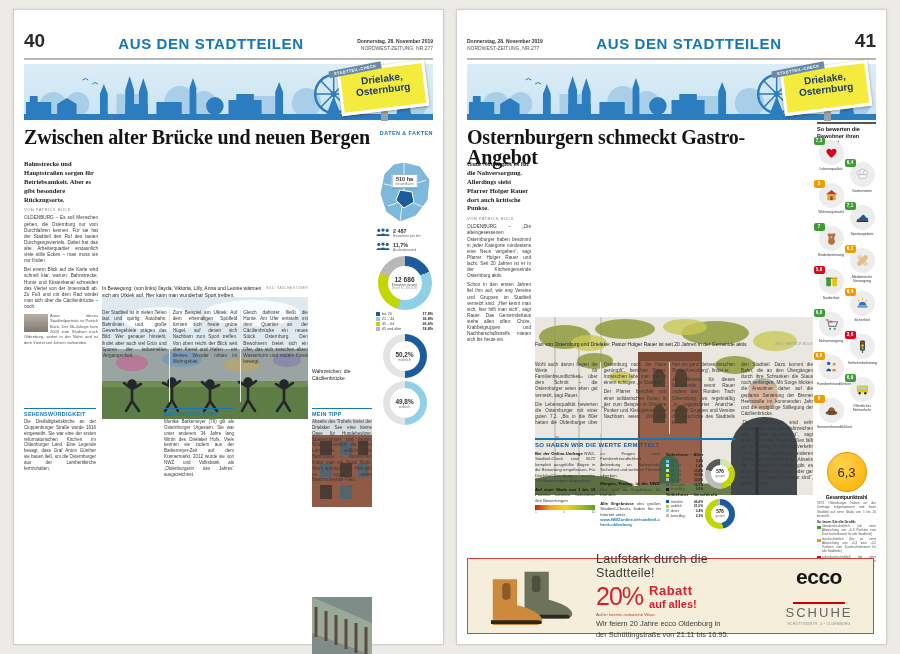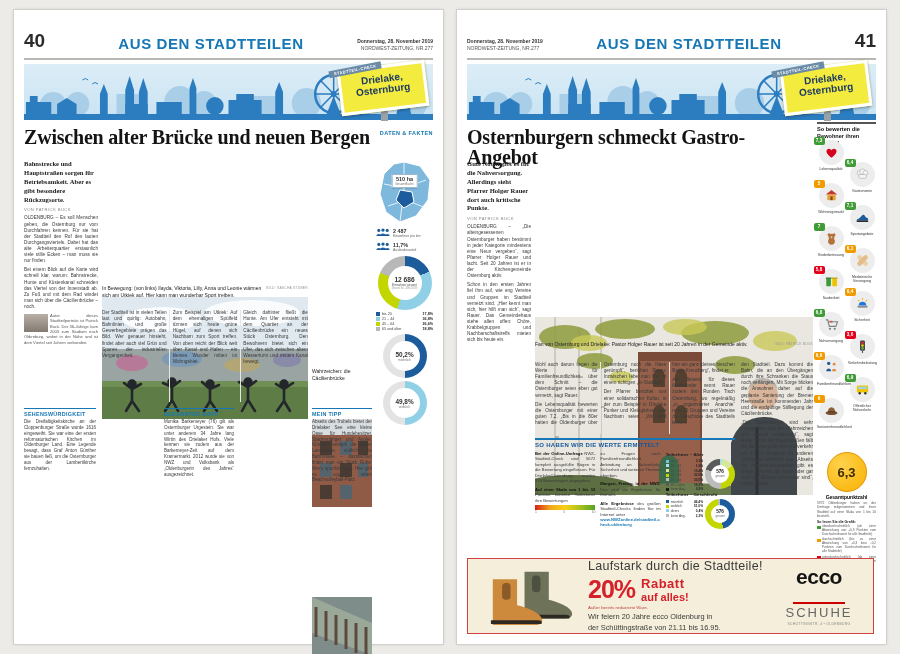--- a/index.html
+++ b/index.html
@@ -57,44 +57,44 @@
   .gauge b{font-size:6.4px}
   .gauge i{font-size:3.2px;font-style:normal;color:#777}
   
   .rp-title{font-size:5.6px;font-weight:800;color:#111;line-height:1.25;border-top:2px solid #555;padding-top:2px}
   .rate-col{position:absolute;width:28px}
   .rate-item{height:43px;text-align:center}
   .rate-circle{width:25px;height:25px;border-radius:50%;background:#ededed;display:flex;align-items:center;justify-content:center;position:relative;margin:0 auto}
   .badge{position:absolute;top:-3px;left:-5px;min-width:8px;padding:0 1.5px;height:8px;border-radius:2px;color:#fff;font-size:4.6px;font-weight:800;line-height:8px;text-align:center}
   .tone-green{background:#3f9c35}.tone-yellow{background:#f09c00}.tone-red{background:#e2001a}
   .rate-label{font-size:3.5px;color:#333;line-height:1.15;margin-top:1.5px}
-  .total-circle{width:38px;height:38px;border-radius:50%;background:radial-gradient(circle at 35% 30%,#ffd24d,#f9b000);border:1.5px solid #e09600;margin:0 auto;display:flex;align-items:center;justify-content:center;font-weight:700;font-size:13px;color:#3f2d00}
+  .total-circle{width:38px;height:38px;border-radius:50%;background:radial-gradient(circle at 35% 30%,#ffd24d,#f9b000);border:1.5px solid #e09600;margin:0 auto;display:flex;align-items:center;justify-content:center;font-weight:400;font-size:13px;color:#3f2d00}
   .total-label{font-size:5px;font-weight:800;margin:2px 0 1px}
   .tiny{font-size:3.3px;line-height:1.3;color:#555;text-align:justify}
   .leg-title{font-size:3.5px;font-weight:800;color:#222;margin:2px 0 1px}
   .leg-item{display:flex;gap:1.5px;font-size:3.15px;line-height:1.25;color:#555;margin-bottom:1.5px;text-align:justify}
   .leg-item .sw{width:3.5px;height:3.5px;flex:none;margin-top:.5px}
   
   .mbox{border-top:2px solid #1577b5;padding-top:2px}
   .mbox h3{margin:0 0 3px;font-size:6px;color:#15589a;letter-spacing:.3px}
   .mb-cols{display:flex;gap:5px}
   .mb-col{flex:1;font-size:4.2px;line-height:1.3;color:#3a3a3a;text-align:justify}
   .mb-col b{color:#111}
   .mb-col .link{color:#1577b5;font-weight:700;word-break:break-all}
   .scalebar{height:5px;margin-top:2px;background:linear-gradient(90deg,#d62015,#f2a51a,#f7d117,#a8c21c,#57a327)}
   .scalet{display:flex;justify-content:space-between;font-size:3.4px;color:#777}
   .mb-chart-title{font-size:4.4px;font-weight:800;color:#222;margin:1px 0}
   .mb-chart-row{display:flex;gap:2px;align-items:flex-start}
   .mb-leg{flex:1}
   .mb-leg .lrow{font-size:3.2px;margin-top:.5px}
-  .ad2{background:#f4eeda;border:1px solid #cf4040;display:flex;align-items:center;padding:4px 8px;box-sizing:border-box}
+  .ad2{background:#f4eeda;border:1px solid #cf4040;display:flex;align-items:center;gap:8px;padding:4px 8px;box-sizing:border-box}
   .ad2-mid{flex:1;text-align:left}
   .ad2-h{font-size:12.5px;color:#3a3a3a;letter-spacing:.3px}
   .ad2-offer{display:flex;align-items:center;gap:6px;margin-top:2px}
-  .ad2-pct{font-size:25px;font-weight:700;color:#d6202a;letter-spacing:-1px}
+  .ad2-pct{font-size:25px;font-weight:400;color:#d6202a;letter-spacing:-1px}
   .ad2-off2 div:first-child{font-size:13px;font-weight:800;color:#d6202a;letter-spacing:.5px}
   .ad2-off2 div:last-child{font-size:11px;font-weight:800;color:#d6202a}
   .ad2-note{font-size:4.4px;color:#c04040;margin:1px 0 2px}
   .ad2-line{font-size:7.4px;color:#3a3a3a;line-height:1.45}
   .ad2-logo{width:92px;text-align:center}
   .ad2-logo .l1{font-size:21px;font-weight:800;letter-spacing:-.5px;color:#141414;border-bottom:2px solid #c00;display:inline-block;line-height:1;padding:0 3px 15px}
   .ad2-logo .l2{font-size:13px;color:#666;letter-spacing:2px;margin-top:1px}
   .ad2-logo .l3{font-size:3.4px;color:#888;margin-top:2px;letter-spacing:.3px}
   .author-box{margin-top:3px;overflow:hidden}
   .author-photo{width:24px;height:18px;background:linear-gradient(#b8b0a6,#837b72);float:left;margin:1px 2px 0 0}

